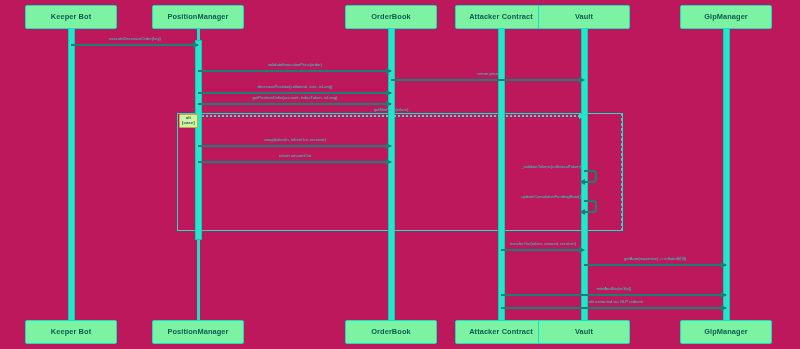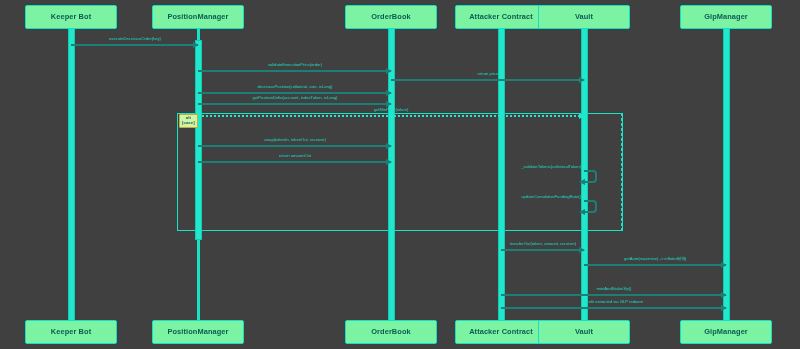--- a/index.html
+++ b/index.html
@@ -8,21 +8,21 @@
     padding: 0;
     background: #000000;
   }
   body {
     font-family: "Liberation Sans", sans-serif;
   }
   #diagram {
     position: relative;
     width: 800px;
     height: 349px;
-    background: #404040;
+    background: #be185d;
     overflow: hidden;
   }
 
   
   .participant {
     position: absolute;
     box-sizing: border-box;
     background: #7bf3a3;
     border: 1.6px solid #14e0c8;
     border-radius: 2px;

